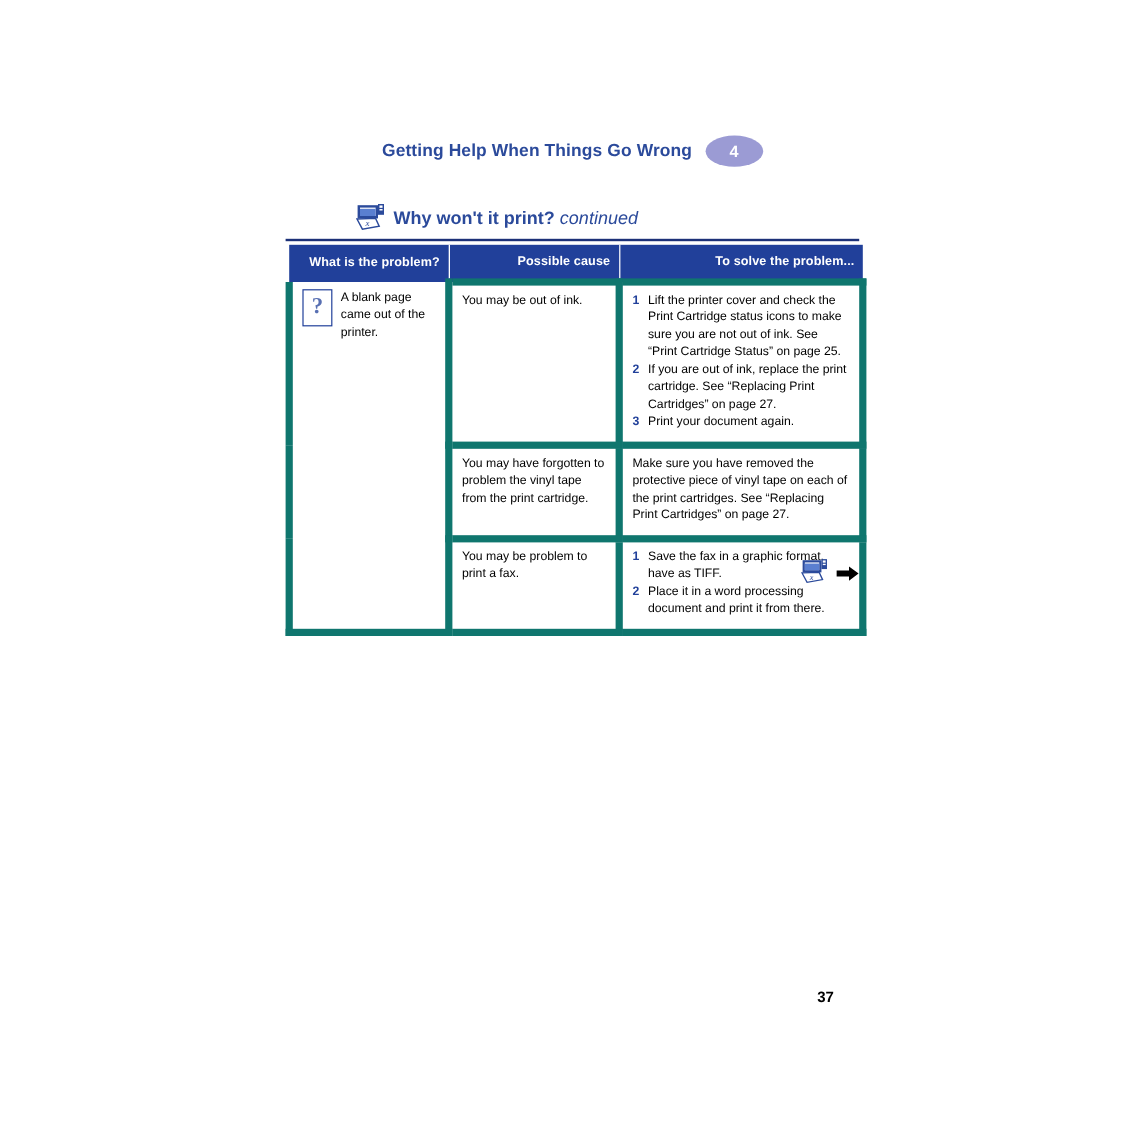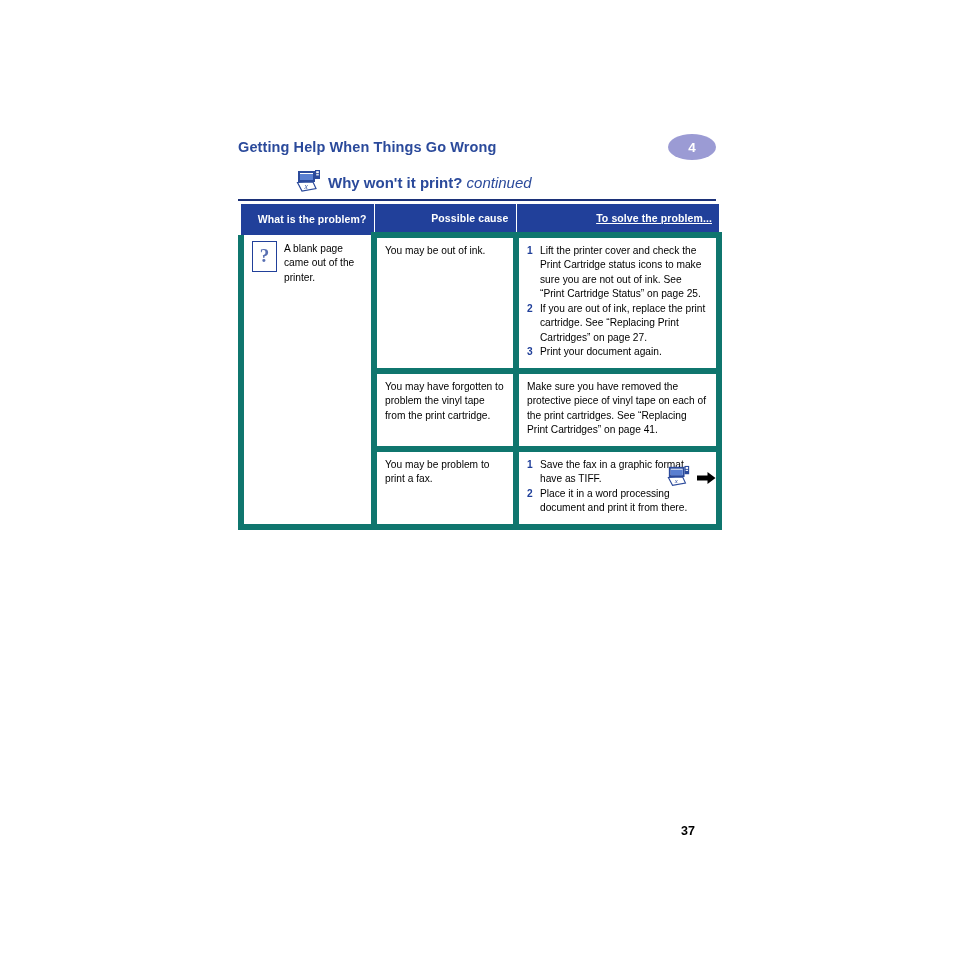--- a/index.html
+++ b/index.html
@@ -20,26 +20,26 @@
     position: absolute;
     left: 0; top: 0;
     width: 954px;
     height: 954px;
   }
 
   
   .running-header {
     position: absolute;
     left: 238px;
-    top: 132px;
+    top: 111px;
     width: 478px;
     height: 30px;
     display: flex;
     align-items: center;
-    justify-content: space-between;
+    justify-content: center;
     gap: 11px;
   }
   .running-header-title {
     font-size: 14.5px;
     font-weight: bold;
     color: #2b4a9b;
     letter-spacing: 0.1px;
     white-space: nowrap;
   }
   .chapter-badge {
@@ -116,21 +116,21 @@
     color: #ffffff;
     font-size: 10.5px;
     font-weight: bold;
     text-align: right;
     padding: 6px 7px 7px 7px;
     border-right: 1.5px solid #ffffff;
     height: 15px;
     vertical-align: middle;
     letter-spacing: 0.1px;
   }
-  table.trouble thead th:last-child { border-right: none; text-decoration: underline; }
+  table.trouble thead th:last-child { border-right: none; }
 
   table.trouble td {
     border: 6px solid #0f766e;
     vertical-align: top;
     padding: 6px 8px 8px 8px;
     font-size: 10.2px;
     line-height: 1.42;
     color: #000000;
   }
   table.trouble tbody tr td.col-problem {
@@ -275,21 +275,21 @@
               <li><span class="num">1</span><span>Lift the printer cover and check the Print Cartridge status icons to make sure you are not out of ink. See “Print Cartridge Status” on page 25.</span></li>
               <li><span class="num">2</span><span>If you are out of ink, replace the print cartridge. See “Replacing Print Cartridges” on page 27.</span></li>
               <li><span class="num">3</span><span>Print your document again.</span></li>
             </ol>
           </td>
         </tr>
 
         <tr>
           <td>You may have forgotten to problem the vinyl tape from the print cartridge.</td>
           <td>
-            <div class="plain-text">Make sure you have removed the protective piece of vinyl tape on each of the print cartridges. See “Replacing Print Cartridges” on page 41.</div>
+            <div class="plain-text">Make sure you have removed the protective piece of vinyl tape on each of the print cartridges. See “Replacing Print Cartridges” on page 27.</div>
           </td>
         </tr>
 
         <tr>
           <td>You may be problem to print a fax.</td>
           <td>
             <ol class="steps">
               <li><span class="num">1</span><span>Save the fax in a graphic format, have as TIFF.</span></li>
               <li><span class="num">2</span><span>Place it in a word processing document and print it from there.</span></li>
             </ol>

